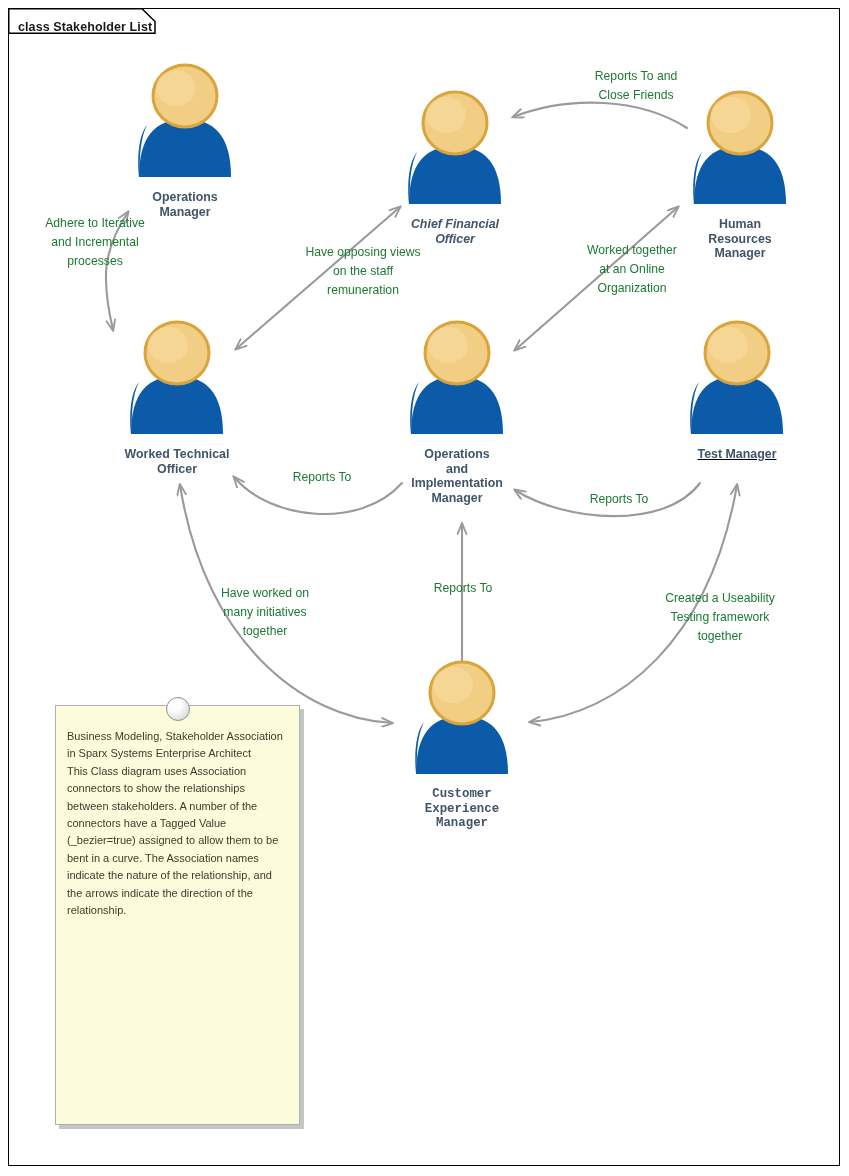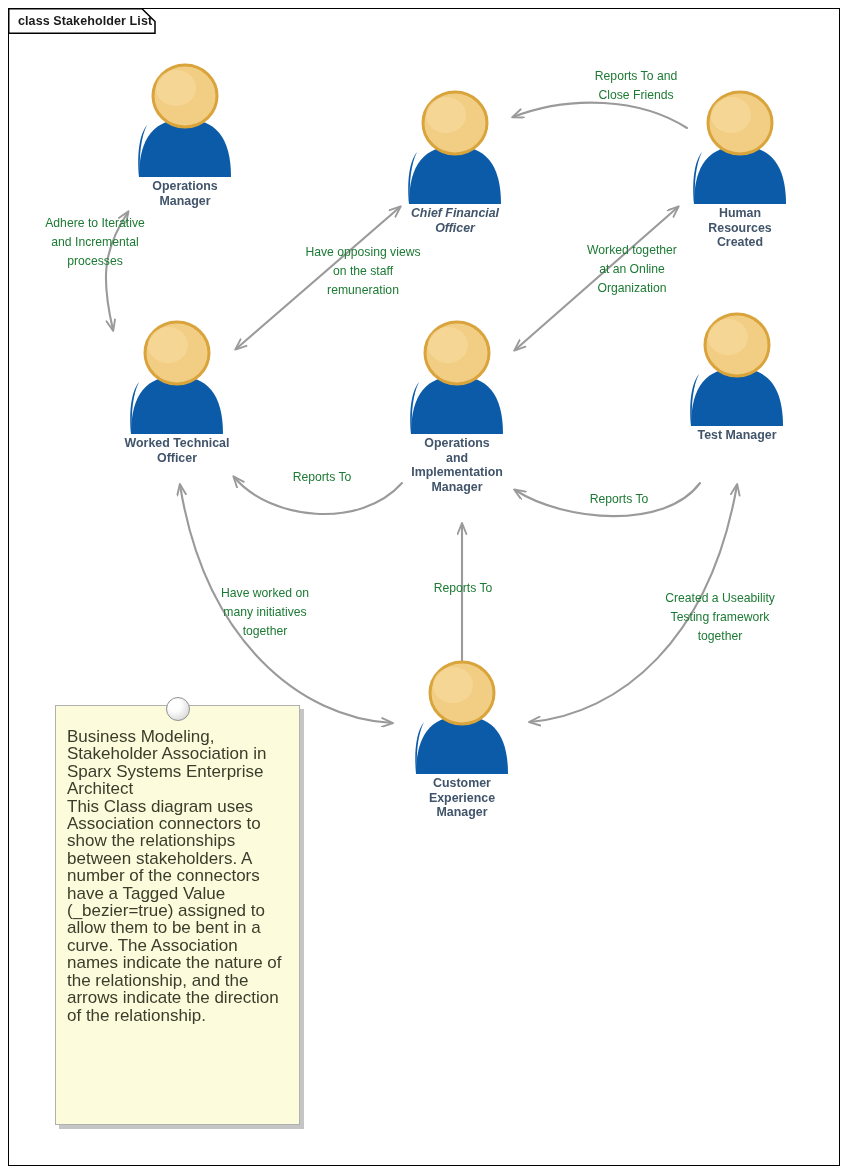--- a/index.html
+++ b/index.html
@@ -38,21 +38,21 @@
   }
   #frame-title-tab .tab-shape {
     position: absolute;
     left: 0; top: 0;
     width: 148px;
     height: 26px;
   }
   #frame-title-label {
     position: absolute;
     left: 10px;
-    top: 6px;
+    top: 12px;
     font-size: 12.5px;
     font-weight: bold;
     color: #1a1a1a;
     white-space: nowrap;
     letter-spacing: 0.1px;
   }
 
   
   #connector-layer {
     position: absolute;
@@ -73,39 +73,39 @@
     position: relative;
     width: 120px;
     height: 115px;
     margin: 0 auto;
   }
   .actor-label {
     font-size: 12.4px;
     font-weight: bold;
     color: #41546a;
     line-height: 14.6px;
-    margin-top: 1px;
+    margin-top: 12px;
     white-space: pre-line;
   }
 
   
   #note-box {
     position: absolute;
     left: 55px;
     top: 705px;
     width: 245px;
     height: 420px;
     background: #FCFCDC;
     border: 1.5px solid #B0B0B0;
     box-sizing: border-box;
     box-shadow: 4px 4px 0 rgba(150,150,150,0.55);
   }
   #note-text {
     padding: 22px 12px 10px 11px;
-    font-size: 17px;
+    font-size: 11px;
     line-height: 17.4px;
     color: #3c3c2c;
     white-space: pre-line;
   }
   #note-anchor-handle {
     position: absolute;
     left: 166px;
     top: 697px;
     width: 24px;
     height: 24px;
@@ -201,21 +201,21 @@
     </div>
     <div class="actor" style="left: 680px; top: 90px;">
       <div class="actor-icon"><svg viewBox="0 0 120 115" width="120" height="115">
           <path d="M14,114 C14,74 30,56 60,56 C90,56 106,74 106,114 Z" fill="#0B5BA8"></path>
           <path d="M14,114 C12,92 14,72 22,62 C16,74 14,92 15,114 Z" fill="#0B5BA8"></path>
           <ellipse cx="60" cy="33" rx="32" ry="31" fill="#F2CE84" stroke="#D9A43C" stroke-width="3"></ellipse>
           <ellipse cx="51" cy="25" rx="20" ry="18" fill="#F7DCA4" opacity="0.55"></ellipse>
         </svg></div>
       <div class="actor-label">Human
 Resources
-Created</div>
+Manager</div>
     </div>
     <div class="actor" style="left: 117px; top: 320px;">
       <div class="actor-icon"><svg viewBox="0 0 120 115" width="120" height="115">
           <path d="M14,114 C14,74 30,56 60,56 C90,56 106,74 106,114 Z" fill="#0B5BA8"></path>
           <path d="M14,114 C12,92 14,72 22,62 C16,74 14,92 15,114 Z" fill="#0B5BA8"></path>
           <ellipse cx="60" cy="33" rx="32" ry="31" fill="#F2CE84" stroke="#D9A43C" stroke-width="3"></ellipse>
           <ellipse cx="51" cy="25" rx="20" ry="18" fill="#F7DCA4" opacity="0.55"></ellipse>
         </svg></div>
       <div class="actor-label">Worked Technical
 Officer</div>
@@ -225,30 +225,30 @@
           <path d="M14,114 C14,74 30,56 60,56 C90,56 106,74 106,114 Z" fill="#0B5BA8"></path>
           <path d="M14,114 C12,92 14,72 22,62 C16,74 14,92 15,114 Z" fill="#0B5BA8"></path>
           <ellipse cx="60" cy="33" rx="32" ry="31" fill="#F2CE84" stroke="#D9A43C" stroke-width="3"></ellipse>
           <ellipse cx="51" cy="25" rx="20" ry="18" fill="#F7DCA4" opacity="0.55"></ellipse>
         </svg></div>
       <div class="actor-label">Operations
 and
 Implementation
 Manager</div>
     </div>
-    <div class="actor" style="left: 677px; top: 312px;">
+    <div class="actor" style="left: 677px; top: 320px; text-decoration: underline;">
       <div class="actor-icon"><svg viewBox="0 0 120 115" width="120" height="115">
           <path d="M14,114 C14,74 30,56 60,56 C90,56 106,74 106,114 Z" fill="#0B5BA8"></path>
           <path d="M14,114 C12,92 14,72 22,62 C16,74 14,92 15,114 Z" fill="#0B5BA8"></path>
           <ellipse cx="60" cy="33" rx="32" ry="31" fill="#F2CE84" stroke="#D9A43C" stroke-width="3"></ellipse>
           <ellipse cx="51" cy="25" rx="20" ry="18" fill="#F7DCA4" opacity="0.55"></ellipse>
         </svg></div>
       <div class="actor-label">Test Manager</div>
     </div>
-    <div class="actor" style="left: 402px; top: 660px;">
+    <div class="actor" style="left: 402px; top: 660px; font-family: Liberation Mono, monospace;">
       <div class="actor-icon"><svg viewBox="0 0 120 115" width="120" height="115">
           <path d="M14,114 C14,74 30,56 60,56 C90,56 106,74 106,114 Z" fill="#0B5BA8"></path>
           <path d="M14,114 C12,92 14,72 22,62 C16,74 14,92 15,114 Z" fill="#0B5BA8"></path>
           <ellipse cx="60" cy="33" rx="32" ry="31" fill="#F2CE84" stroke="#D9A43C" stroke-width="3"></ellipse>
           <ellipse cx="51" cy="25" rx="20" ry="18" fill="#F7DCA4" opacity="0.55"></ellipse>
         </svg></div>
       <div class="actor-label">Customer
 Experience
 Manager</div>
     </div>

